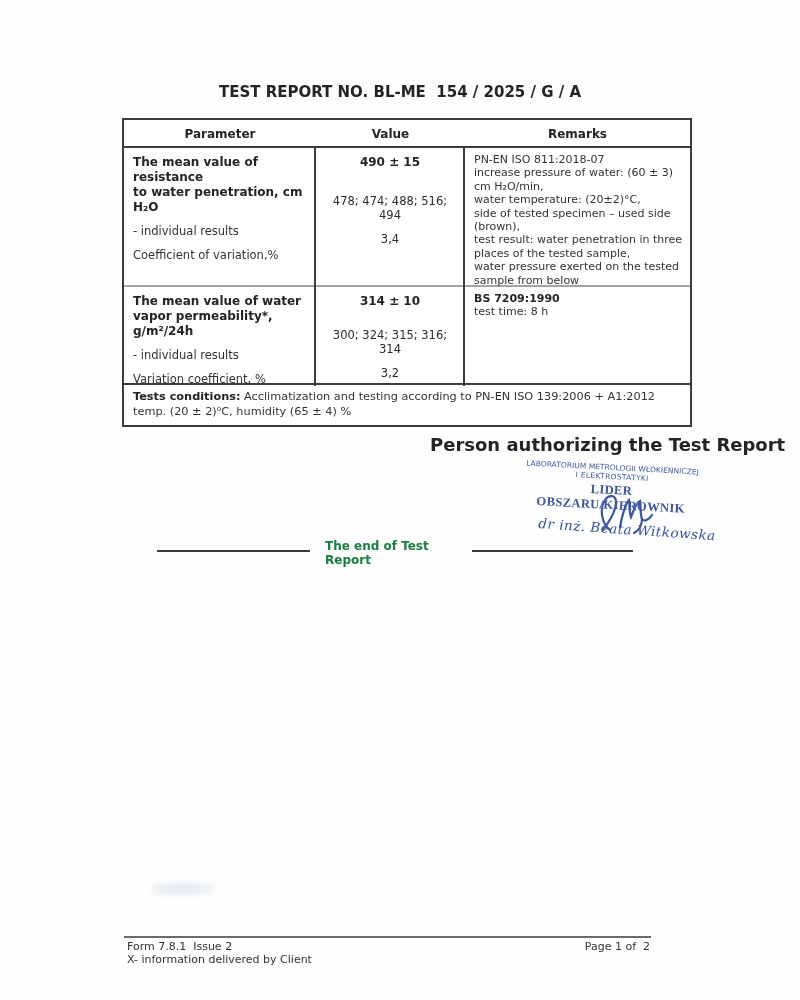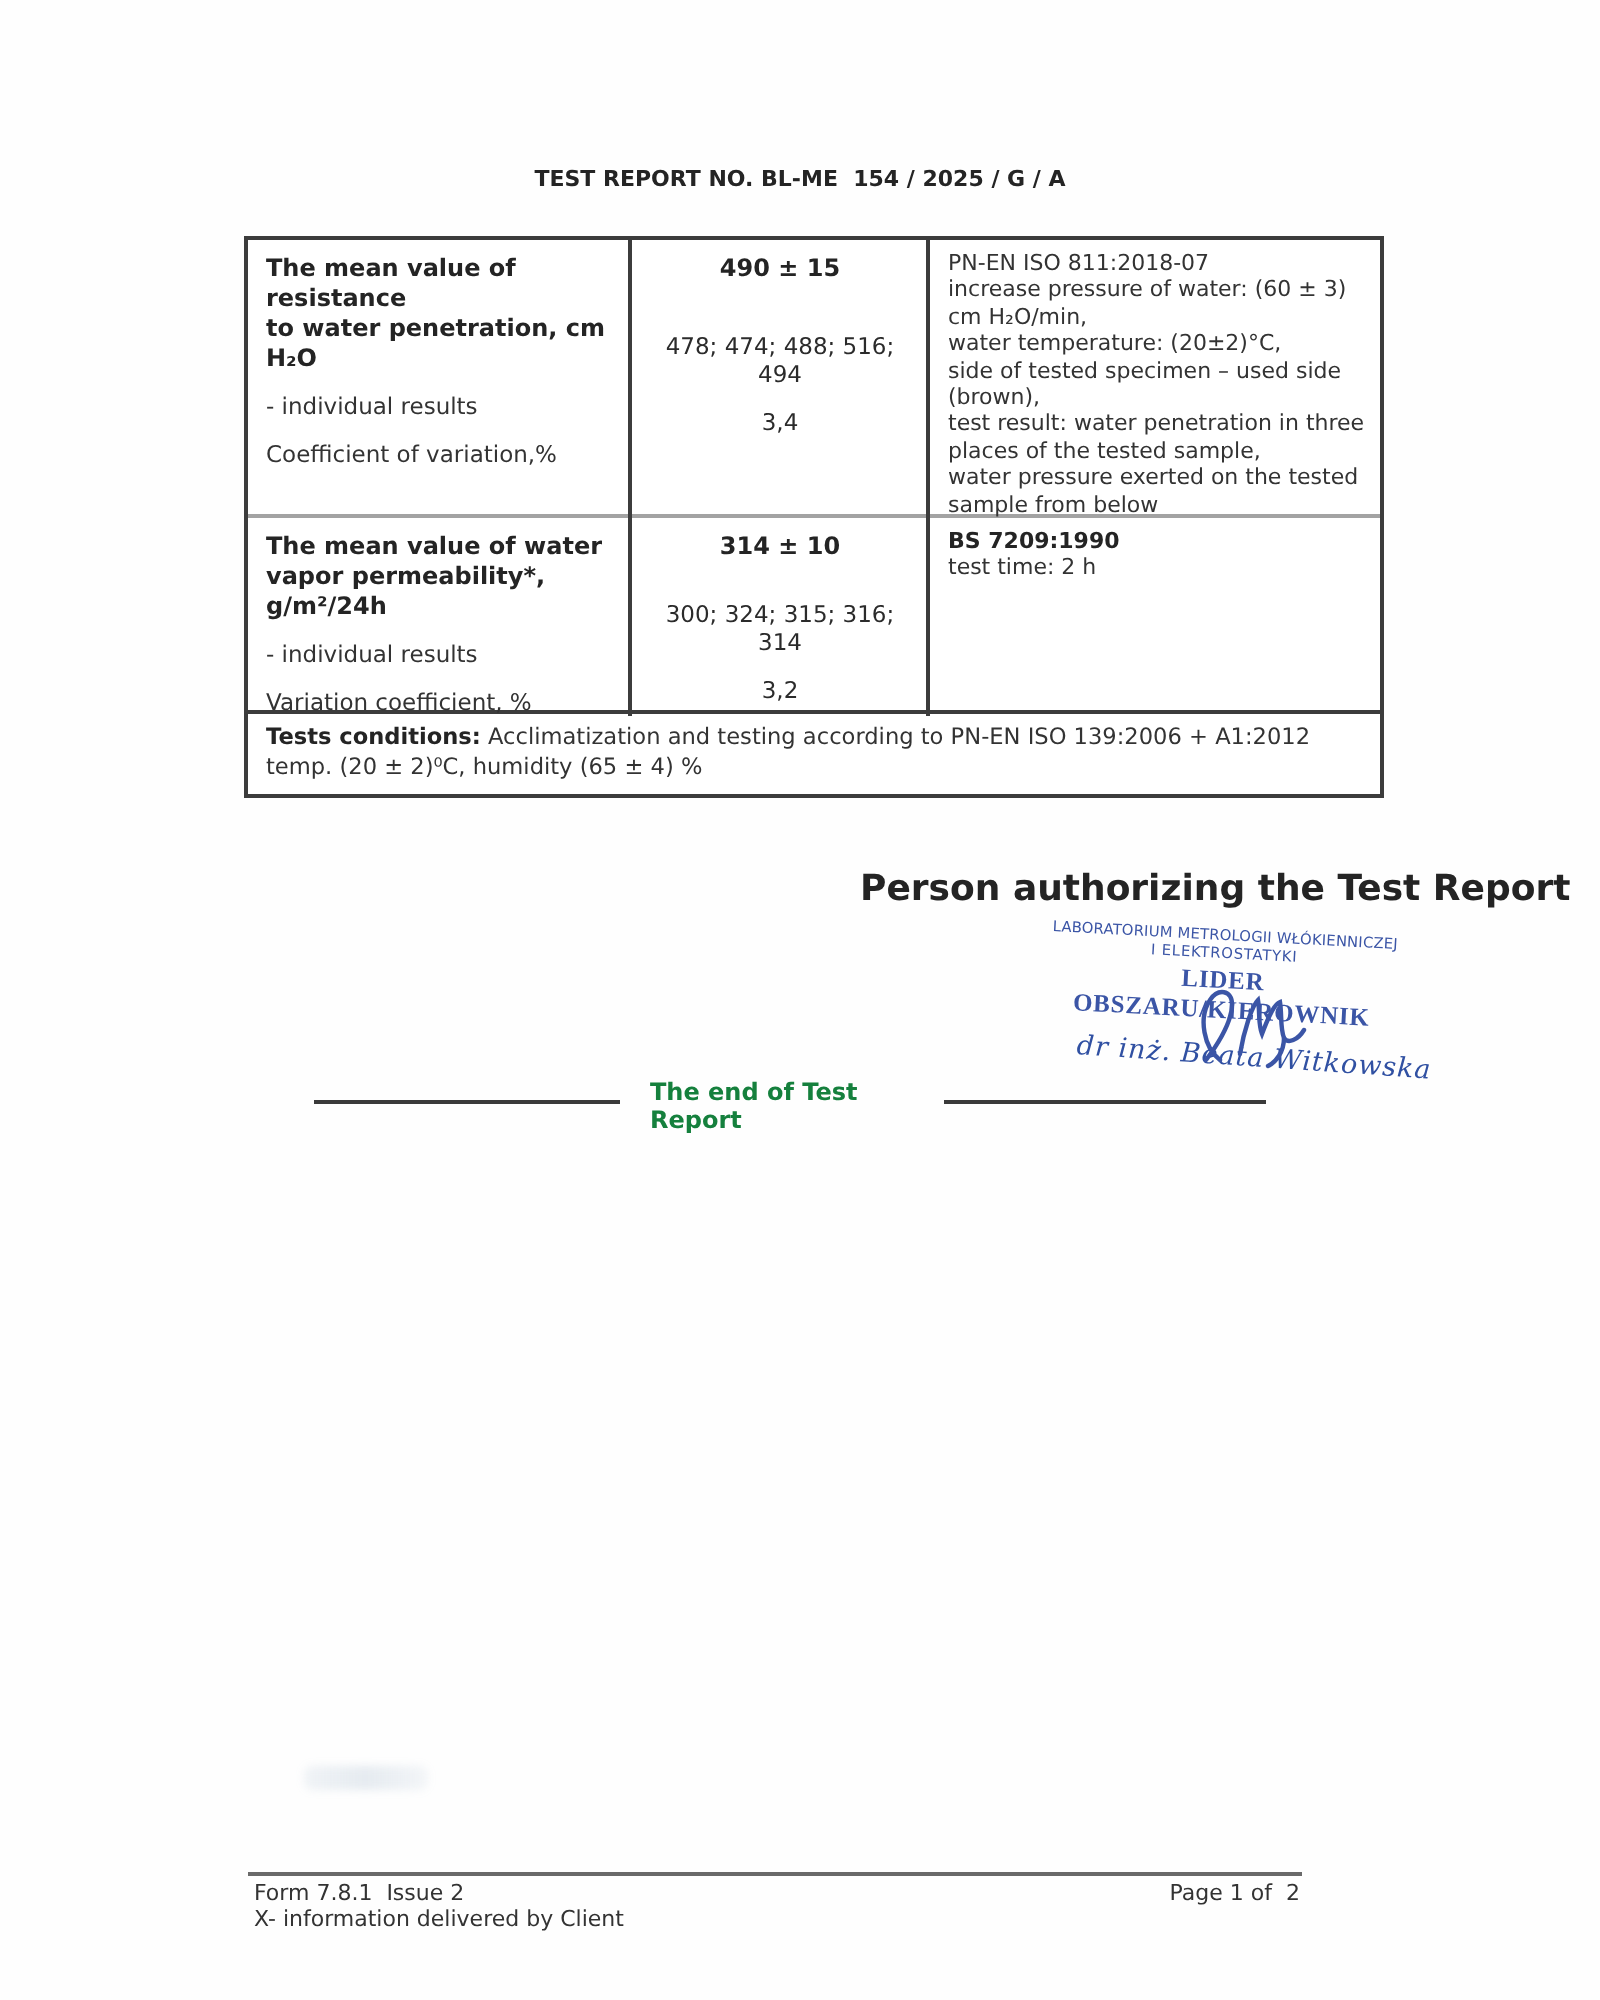--- a/index.html
+++ b/index.html
@@ -9,21 +9,21 @@
     width:800px; height:1000px;
     background:#fefefe;
     font-family:"DejaVu Sans","Liberation Sans",sans-serif;
     color:#2b2b2b;
     overflow:hidden;
   }
   .prelines { white-space:pre-line; }
 
   .doc-title {
     position:absolute; left:0; top:83px; width:800px;
-    text-align:center; font-weight:bold; font-size:11px;
+    text-align:center; font-weight:bold; font-size:15px;
     color:#242424; white-space:pre;
   }
 
   
   .report-table {
     position:absolute; left:122px; top:118px; width:570px;
     border:2px solid #3c3c3c; background:#fff;
   }
   .t-head {
     display:grid; grid-template-columns:192px 149px auto;
@@ -100,20 +100,25 @@
 </style>
 </head>
 <body>
 
 <div class="page">
 
   <div class="doc-title">TEST REPORT NO. BL-ME  154 / 2025 / G / A</div>
 
   <div class="report-table">
 
+    <div class="t-head">
+      <div>Parameter</div>
+      <div>Value</div>
+      <div>Remarks</div>
+    </div>
 
     <div class="t-row r1">
       <div class="cell col-param">
         <div class="param-title prelines">The mean value of resistance
 to water penetration, cm H₂O</div>
         <div class="param-sub1">- individual results</div>
         <div class="param-sub2">Coefficient of variation,%</div>
       </div>
       <div class="cell col-value">
         <div class="value-mean">490 ± 15</div>
@@ -142,21 +147,21 @@
         <div class="param-sub1">- individual results</div>
         <div class="param-sub2">Variation coefficient, %</div>
       </div>
       <div class="cell col-value">
         <div class="value-mean">314 ± 10</div>
         <div class="value-sub1">300; 324; 315; 316; 314</div>
         <div class="value-sub2">3,2</div>
       </div>
       <div class="col-remarks">
         <div class="remarks-bold">BS 7209:1990</div>
-        <div>test time: 2 h</div>
+        <div>test time: 8 h</div>
       </div>
     </div>
 
     <div class="t-cond">
       <div><span class="lbl">Tests conditions:</span><span> Acclimatization and testing according to PN-EN ISO 139:2006 + A1:2012</span></div>
       <div>temp. (20 ± 2)⁰C, humidity (65 ± 4) %</div>
     </div>
   </div>
 
   <div class="auth-heading">Person authorizing the Test Report</div>

